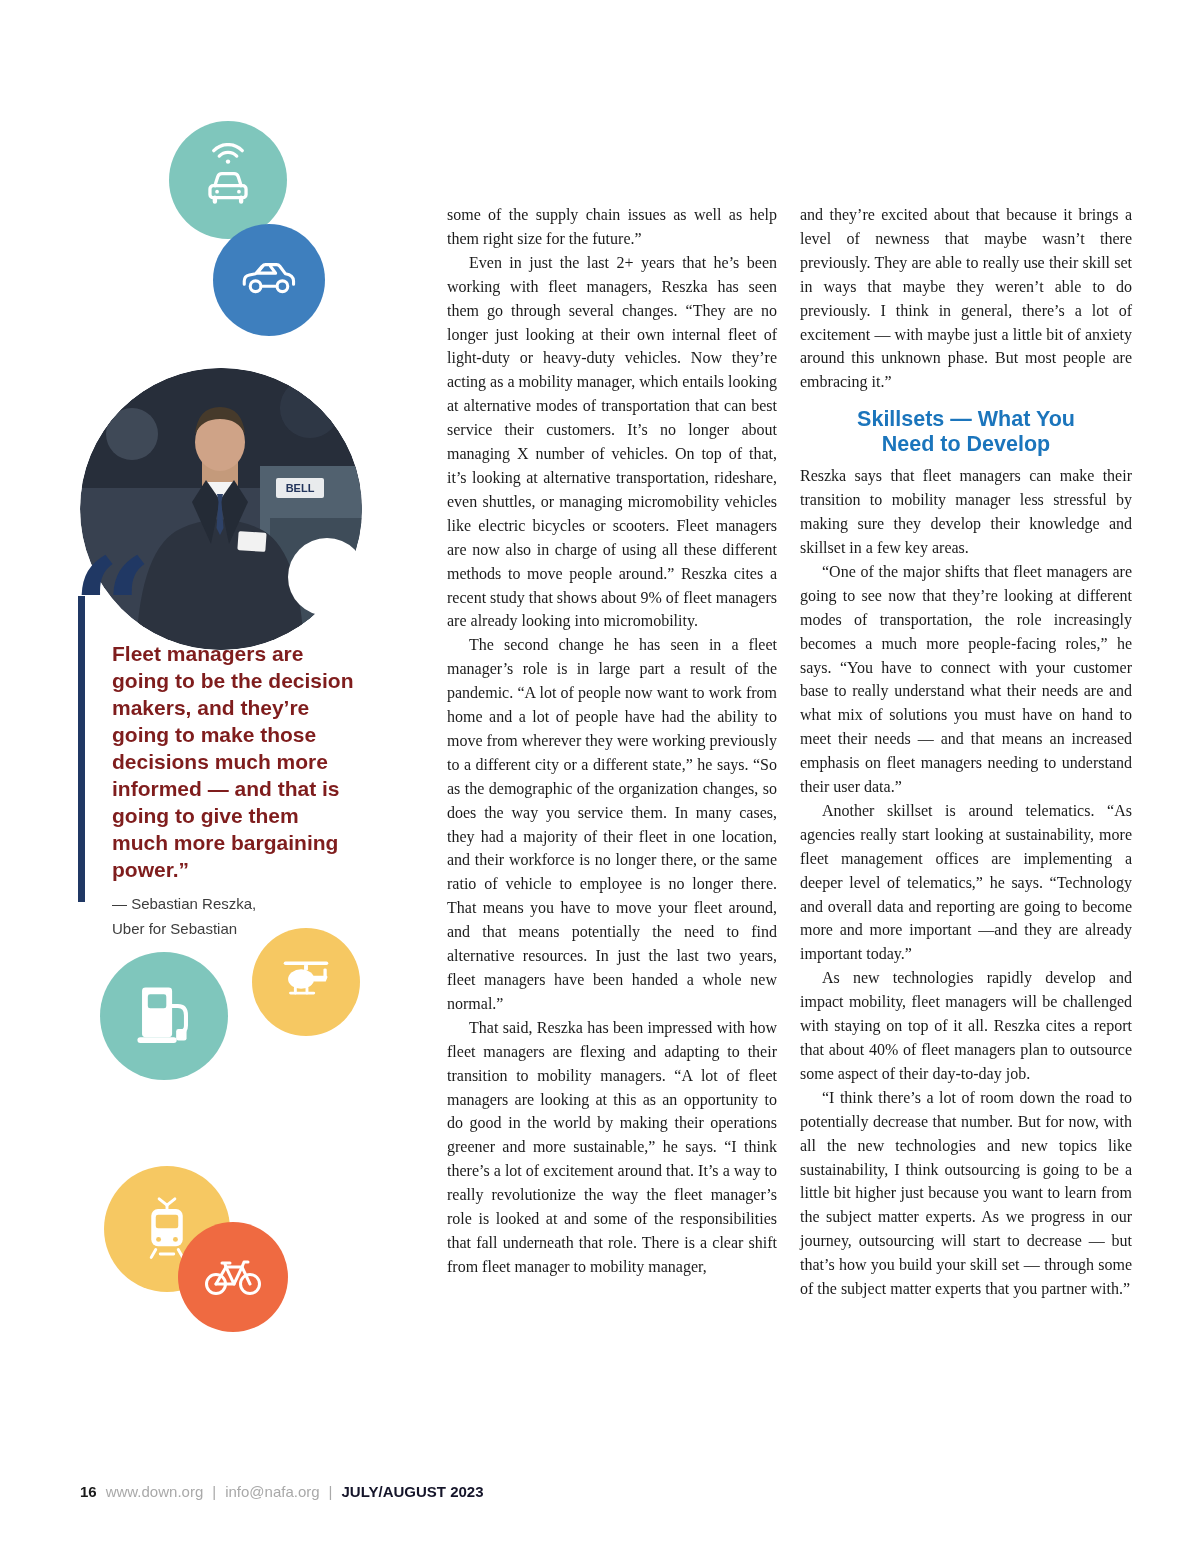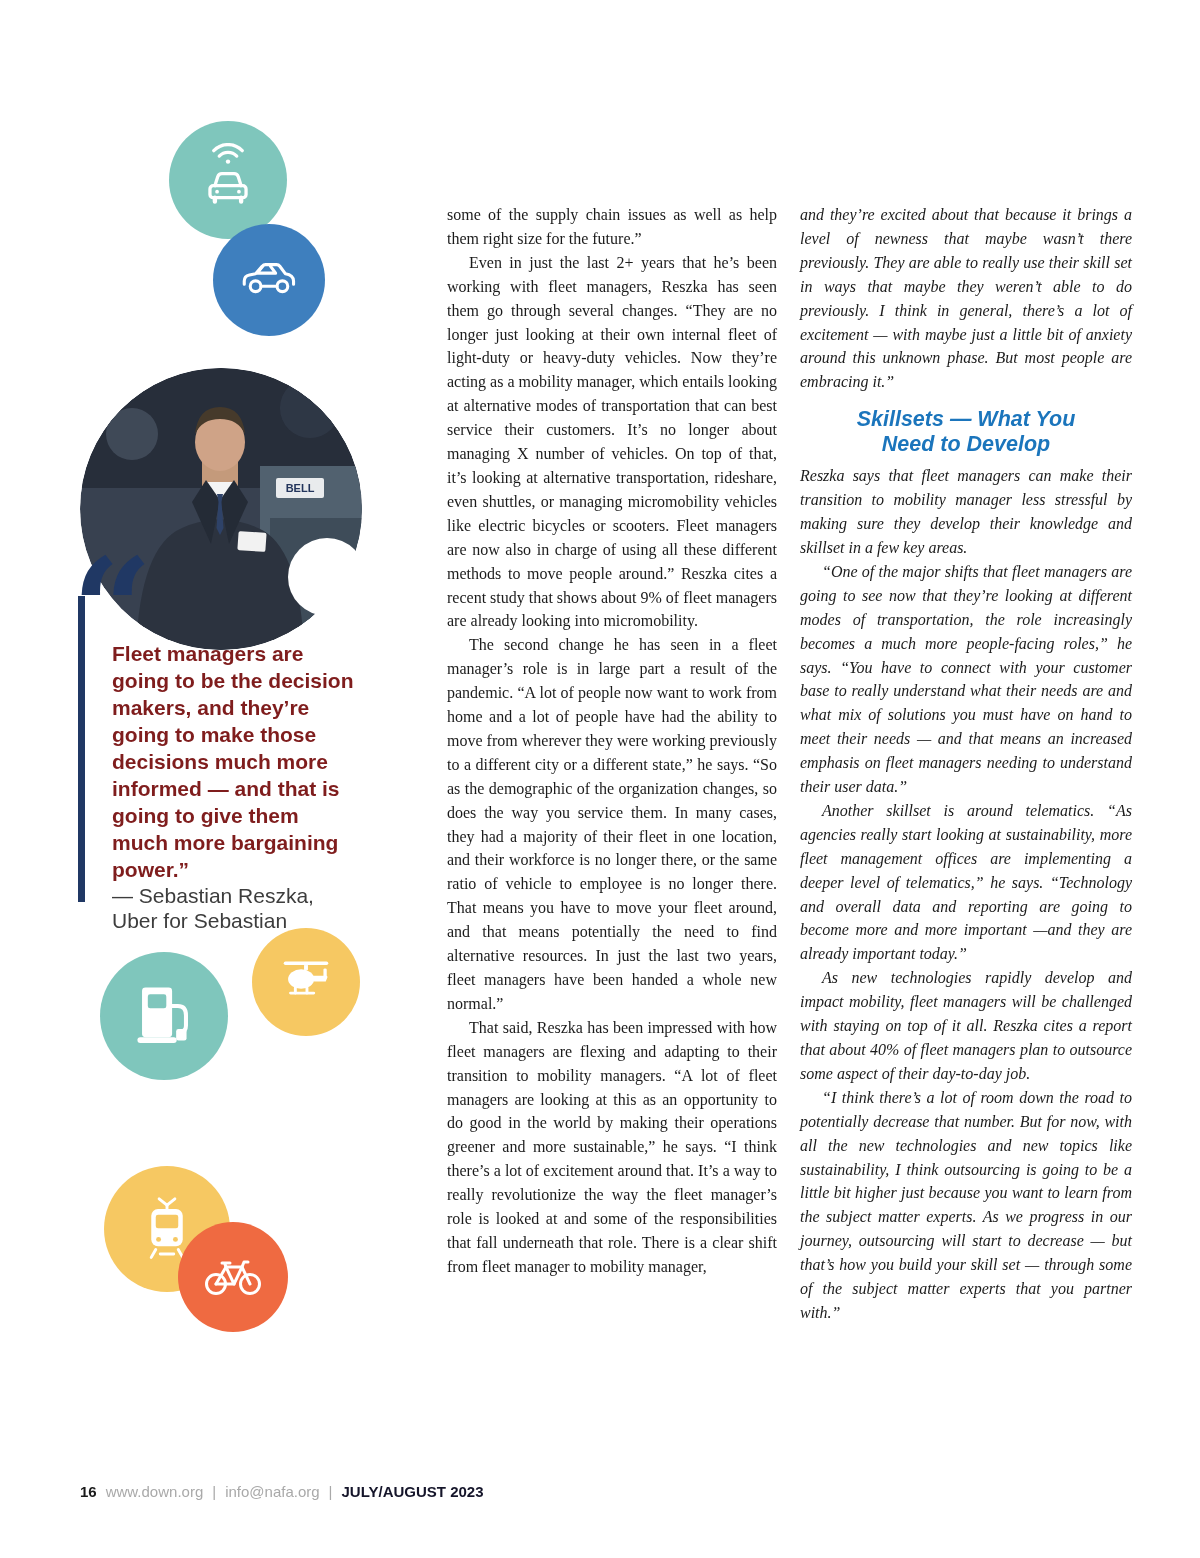--- a/index.html
+++ b/index.html
@@ -66,34 +66,34 @@
     font-family: "Liberation Sans", sans-serif;
   }
   .pq-text {
     margin: 0;
     font-weight: 700;
     font-size: 21px;
     line-height: 27px;
     color: #7f1d1d;
   }
   .pq-attr {
-    margin: 0 0 0 0;
-    font-size: 21px;
+    margin: 8px 0 0 0;
+    font-size: 15px;
     line-height: 25px;
     color: #3d3d3d;
   }
   .pq-attr span { display: block; }
   .col {
     position: absolute;
     top: 203px;
     text-align: justify;
     margin-left: 10px;
   }
   .col1 { left: 437px; width: 330px; }
-  .col2 { left: 790px; width: 332px; font-style: italic; }
+  .col2 { left: 790px; width: 332px; }
   .bp {
     margin: 0;
     font-size: 16px;
     line-height: 23.9px;
   }
   .ind { text-indent: 22px; }
   .heading {
     margin: 13px 0 7px 0;
     font-family: "Liberation Sans", sans-serif;
     font-weight: 700;

